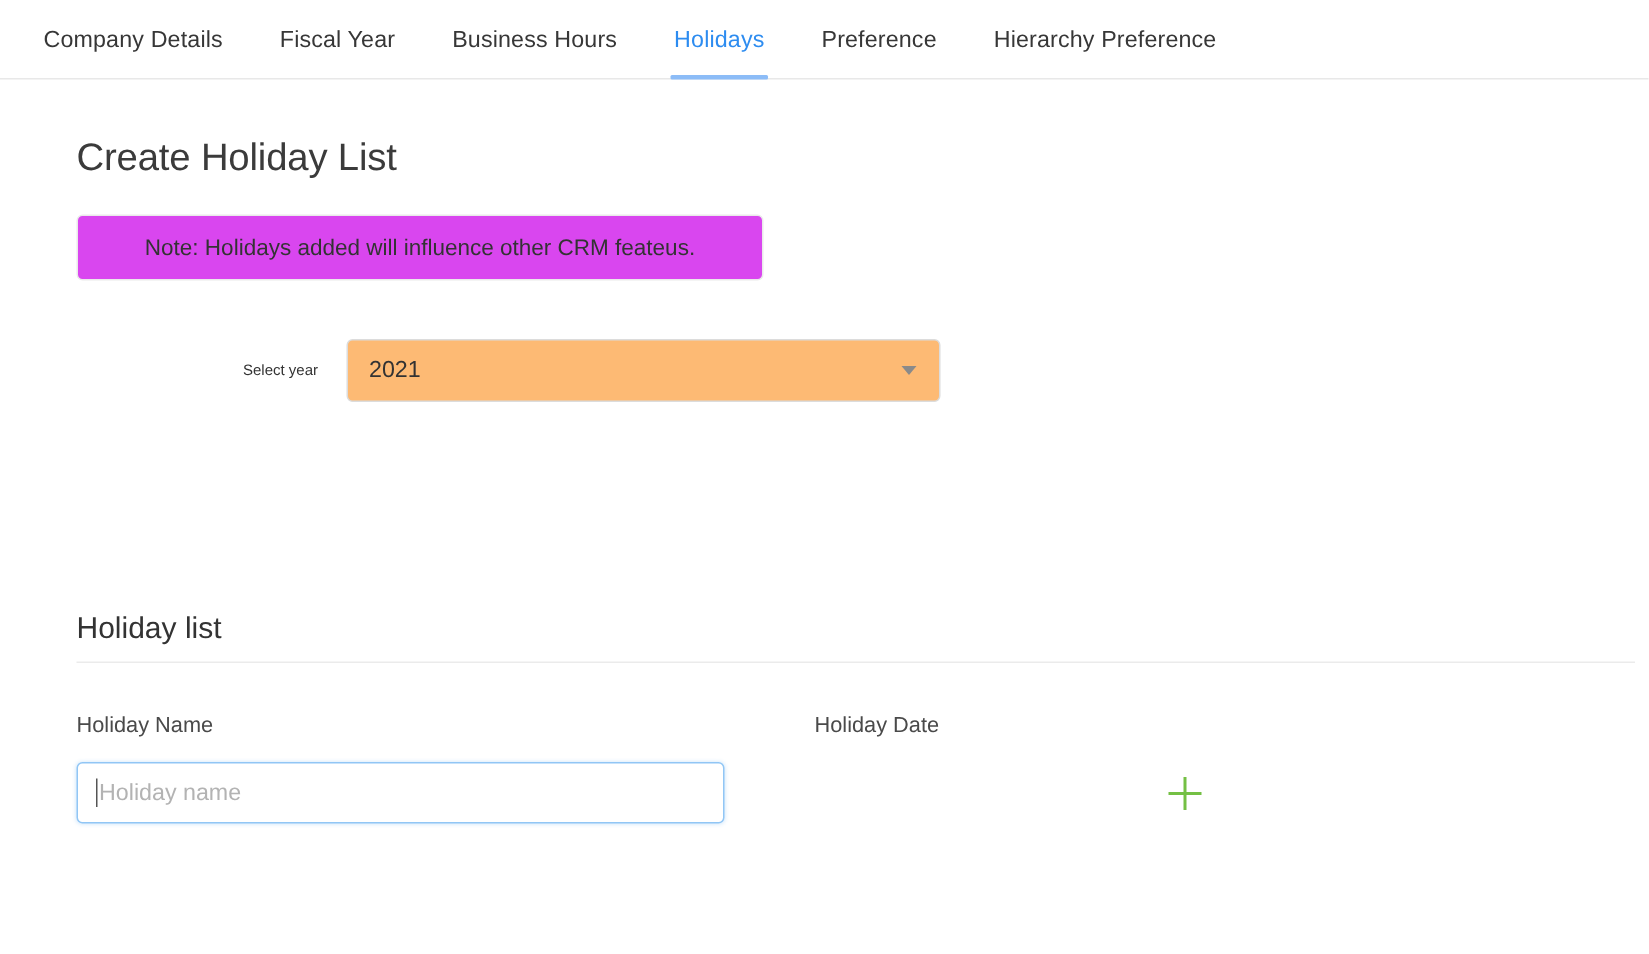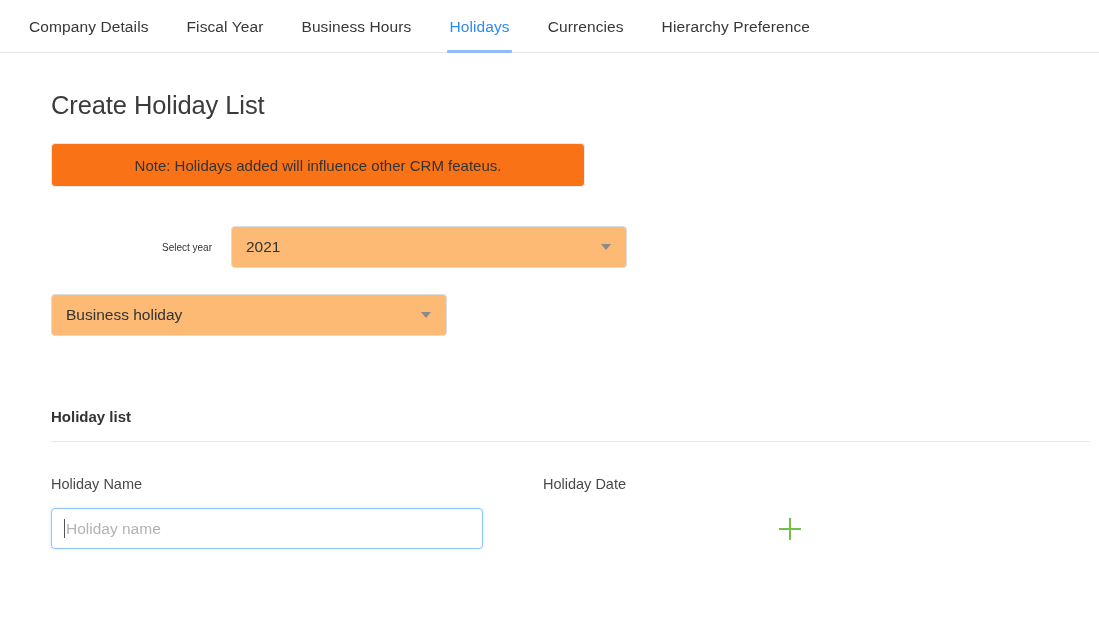--- a/index.html
+++ b/index.html
@@ -71,23 +71,23 @@
     font-weight: 400;
     color: #3b3b3b;
     letter-spacing: -0.1px;
     margin: 0;
   }
 
   .note-box {
     position: absolute;
     left: 51px;
     top: 90px;
-    width: 534px;
+    width: 458px;
     height: 44px;
-    background: #f97316;
+    background: #d946ef;
     border: 1px solid #eaeaea;
     border-radius: 4px;
     display: flex;
     align-items: center;
     justify-content: center;
   }
   .note-text {
     font-size: 15px;
     color: #333333;
   }
@@ -137,22 +137,22 @@
     border-left: 5.5px solid transparent;
     border-right: 5.5px solid transparent;
     border-top: 6px solid #8a8a8a;
   }
 
   
   .section-head {
     position: absolute;
     left: 51px;
     top: 355px;
-    font-size: 15px;
-    font-weight: bold;
+    font-size: 20px;
+    font-weight: normal;
     color: #333333;
     margin: 0;
   }
   .divider {
     position: absolute;
     left: 51px;
     top: 388px;
     width: 1039px;
     height: 1px;
     background: #ebebeb;
@@ -263,21 +263,21 @@
   <div class="tab">
     <span>Fiscal Year</span>
   </div>
   <div class="tab">
     <span>Business Hours</span>
   </div>
   <div class="tab active">
     <span>Holidays</span>
   </div>
   <div class="tab">
-    <span>Currencies</span>
+    <span>Preference</span>
   </div>
   <div class="tab">
     <span>Hierarchy Preference</span>
   </div>
 </div>
 
 <div class="content">
 
   <h1 class="page-title">Create Holiday List</h1>
 
@@ -287,24 +287,20 @@
 
   <div class="form-row year">
     <div class="form-label">Select year</div>
     <div class="select">
       <span class="select-value">2021</span>
       <span class="caret"></span>
     </div>
   </div>
 
   <div class="form-row apply">
-    <div class="select">
-      <span class="select-value">Business holiday</span>
-      <span class="caret"></span>
-    </div>
   </div>
 
   <h2 class="section-head">Holiday list</h2>
   <div class="divider"></div>
 
   <div class="field-labels">
     <span class="fl name">Holiday Name</span>
     <span class="fl date">Holiday Date</span>
   </div>
 

